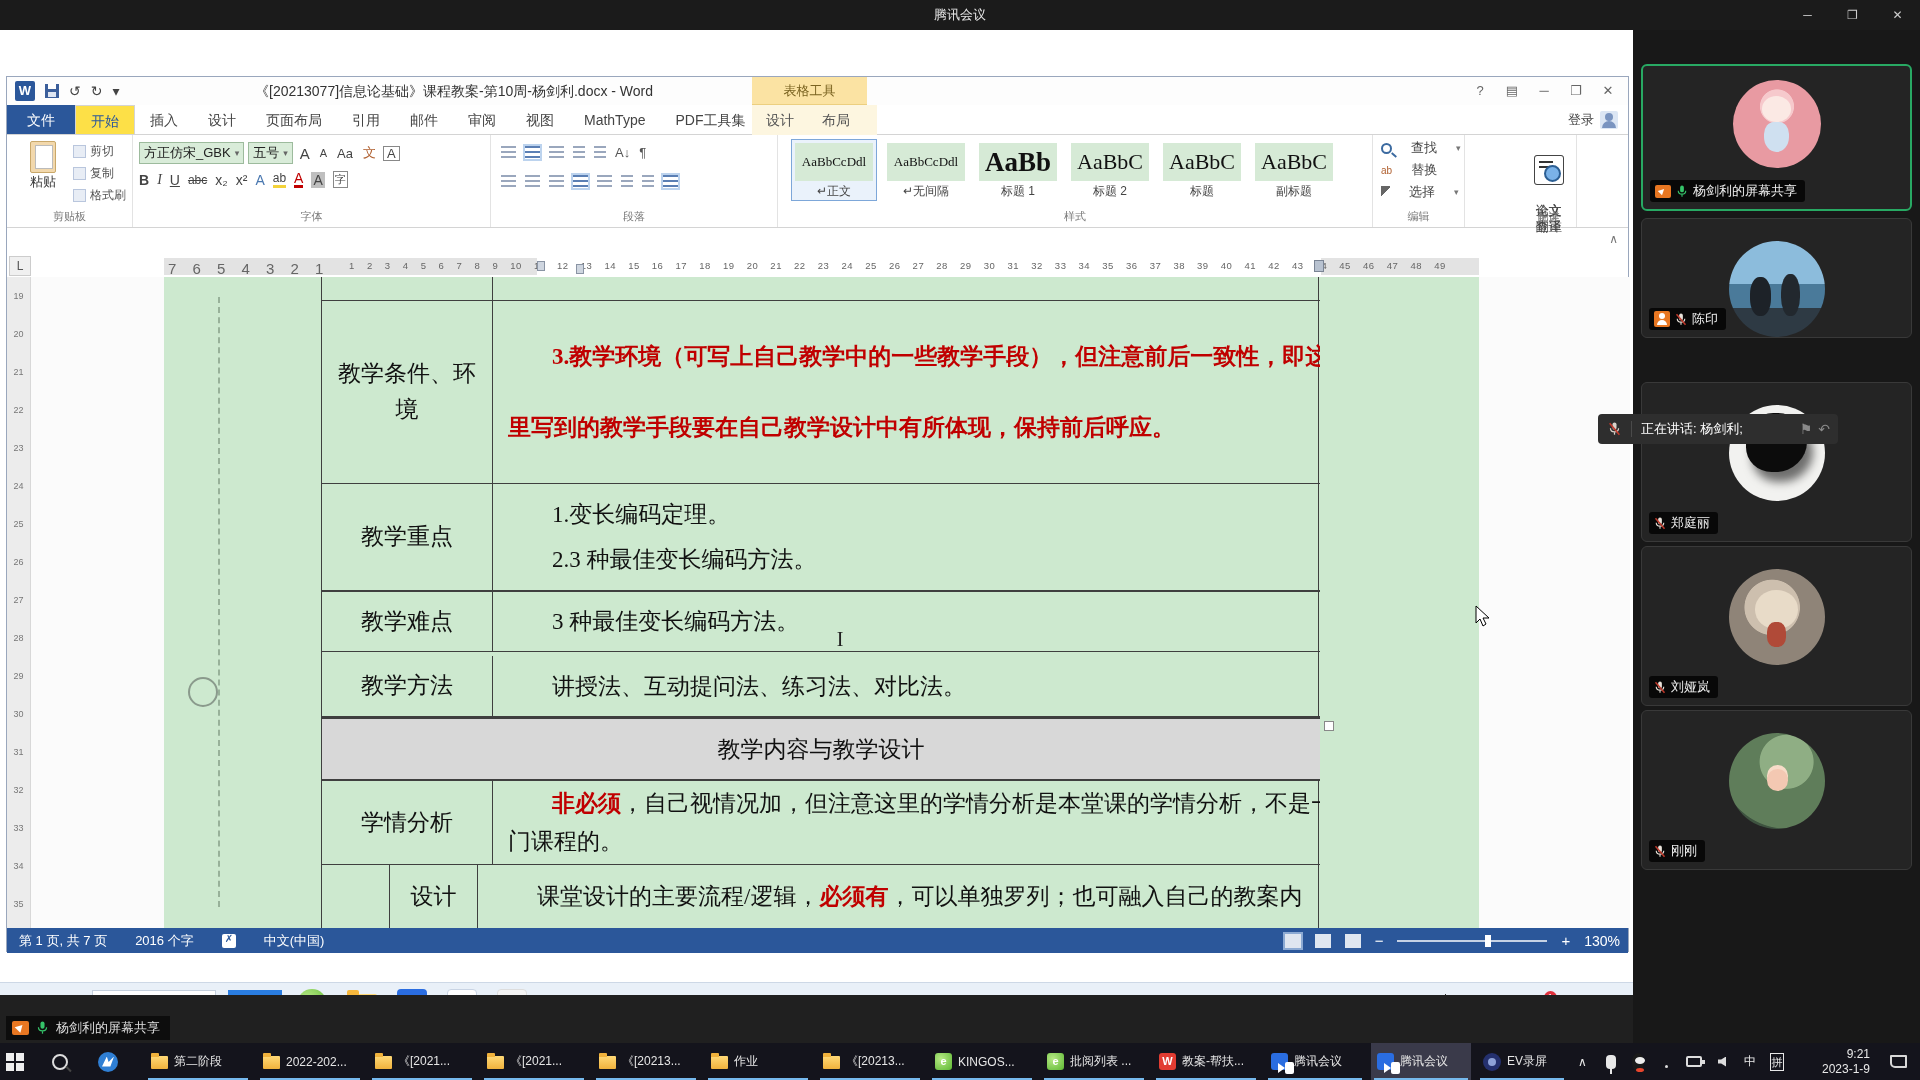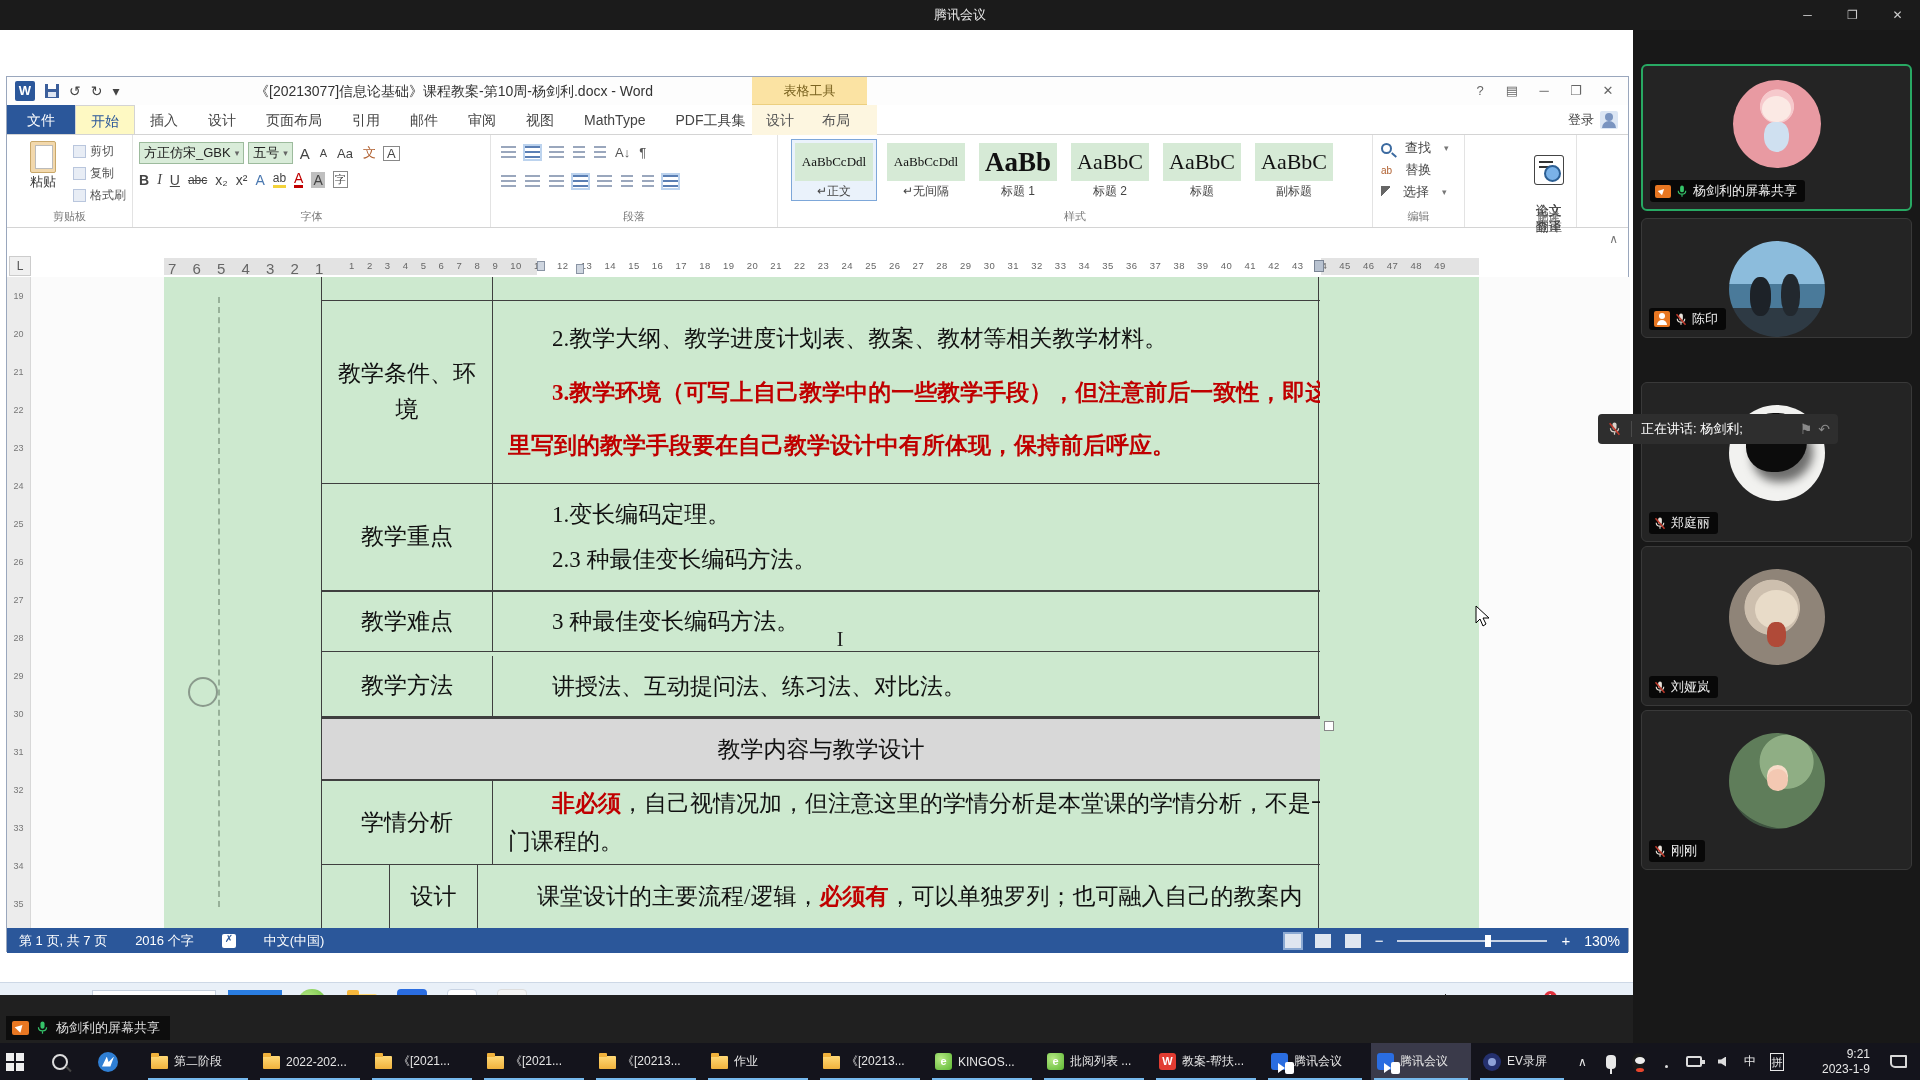--- a/index.html
+++ b/index.html
@@ -29,21 +29,21 @@
   .wtitle { position:absolute; left:248px; top:0; width:460px; height:28px; line-height:28px; font-size:14px; color:#333; white-space:nowrap; overflow:hidden; }
   .ctxgroup { position:absolute; left:745px; top:0; width:115px; height:28px; background:#fbe3a3; border-bottom:1px solid #eccf7f; color:#7a6320; font-size:13px; text-align:center; line-height:28px; }
   .wctl { position:absolute; top:0; height:28px; display:flex; }
   .wctl { right:4px; }
   .wctl span { width:32px; text-align:center; line-height:28px; color:#666; font-size:13px; }
 
   
   .wtabs { position:absolute; left:0; top:28px; width:100%; height:30px; background:#fff; border-bottom:1px solid #d4d4d4; display:flex; align-items:stretch; }
   .tab { padding:0 15px; line-height:30px; font-size:14px; color:#444; }
   .tab.file { background:#2b579a; color:#fff; padding:0 20px; }
-  .tab.active { background:#fef9c3; color:#2b579a; border:1px solid #d4d4d4; border-bottom:none; }
+  .tab.active { background:#fde047; color:#2b579a; border:1px solid #d4d4d4; border-bottom:none; }
   .ctxtabs { position:absolute; left:745px; top:28px; width:125px; height:30px; background:#fdf6e0; display:flex; }
   .ctxtabs .tab { color:#555; padding:0 14px; }
   .loginbox { position:absolute; right:10px; top:28px; height:30px; display:flex; align-items:center; gap:6px; }
   .loginbox .txt { font-size:13px; color:#444; }
   .personicon { width:18px; height:18px; border-radius:2px; background:#dce6f4; position:relative; }
   .personicon:before { content:""; position:absolute; left:5px; top:2px; width:8px; height:8px; border-radius:50%; background:#7a94c0; }
   .personicon:after { content:""; position:absolute; left:2px; top:10px; width:14px; height:7px; border-radius:7px 7px 0 0; background:#7a94c0; }
 
   
   .ribbon { position:absolute; left:0; top:58px; width:100%; height:93px; background:#fff; border-bottom:1px solid #d4d4d4; }
@@ -72,21 +72,21 @@
   .pglyph { font-size:13px; color:#555; }
 
   
   .stylebox { position:absolute; left:784px; top:4px; display:flex; gap:6px; }
   .styleitem { width:86px; height:62px; border:1px solid transparent; text-align:center; }
   .styleitem.sel { border:1px solid #7da7d9; background:#eaf2fb; }
   .stsample { margin:3px 3px 0 3px; height:38px; background:#d6ead6; font-family:"Liberation Serif",serif; color:#111; overflow:hidden; display:flex; align-items:center; justify-content:center; white-space:nowrap; }
   .stlabel { font-size:12px; color:#444; margin-top:2px; }
 
   
-  .editgrp .erow { display:flex; gap:13px; align-items:center; font-size:13px; color:#444; margin:4px 0 0 8px; }
+  .editgrp .erow { display:flex; gap:19px; align-items:center; font-size:13px; color:#444; margin:4px 0 0 8px; }
   .mag { width:11px; height:11px; border:2px solid #3b6aa0; border-radius:50%; position:relative; }
   .mag:after { content:""; position:absolute; left:8px; top:9px; width:6px; height:2px; background:#3b6aa0; transform:rotate(40deg); }
   .abgly { font-size:10px; color:#b06030; }
   .cursorgly { width:9px; height:12px; background:linear-gradient(135deg,#666 0 50%,transparent 50%); }
   .bigbtn { text-align:center; font-size:13px; color:#444; white-space:pre-line; line-height:16px; }
   .bb-ic { width:30px; height:30px; margin:4px auto 2px auto; border-radius:3px; }
   .ic-trans { background:#fff; border:1px solid #888; position:relative; }
   .ic-trans:before { content:"a"; position:absolute; left:3px; top:3px; font-size:13px; color:#333; }
   .ic-trans:after { content:"中"; position:absolute; right:1px; top:3px; font-size:12px; color:#4a78b0; border:1px solid #9ab2d4; line-height:14px; }
   .ic-paper { background:#fff; border:1px solid #444; position:relative; }
@@ -491,21 +491,20 @@
           <div class="dtable">
 
             <div class="trow" style="top:0;height:24px;">
               <div class="lcell"></div>
               <div class="ccell"></div>
             </div>
 
             <div class="trow" style="top:24px;height:183px;">
               <div class="lcell">教学条件、环境</div>
               <div class="ccell">
-                <div class="dline ind"><span>2.教学大纲、教学进度计划表、教案、教材等相关教学材料。</span></div>
                 <div class="dline ind"><span class="redtx">3.教学环境（可写上自己教学中的一些教学手段），但注意前后一致性，即这</span></div>
                 <div class="dline"><span class="redtx">里写到的教学手段要在自己教学设计中有所体现，保持前后呼应。</span></div>
               </div>
             </div>
 
             <div class="trow" style="top:207px;height:107px;">
               <div class="lcell">教学重点</div>
               <div class="ccell">
                 <div class="dline ind"><span>1.变长编码定理。</span></div>
                 <div class="dline ind"><span>2.3 种最佳变长编码方法。</span></div>

